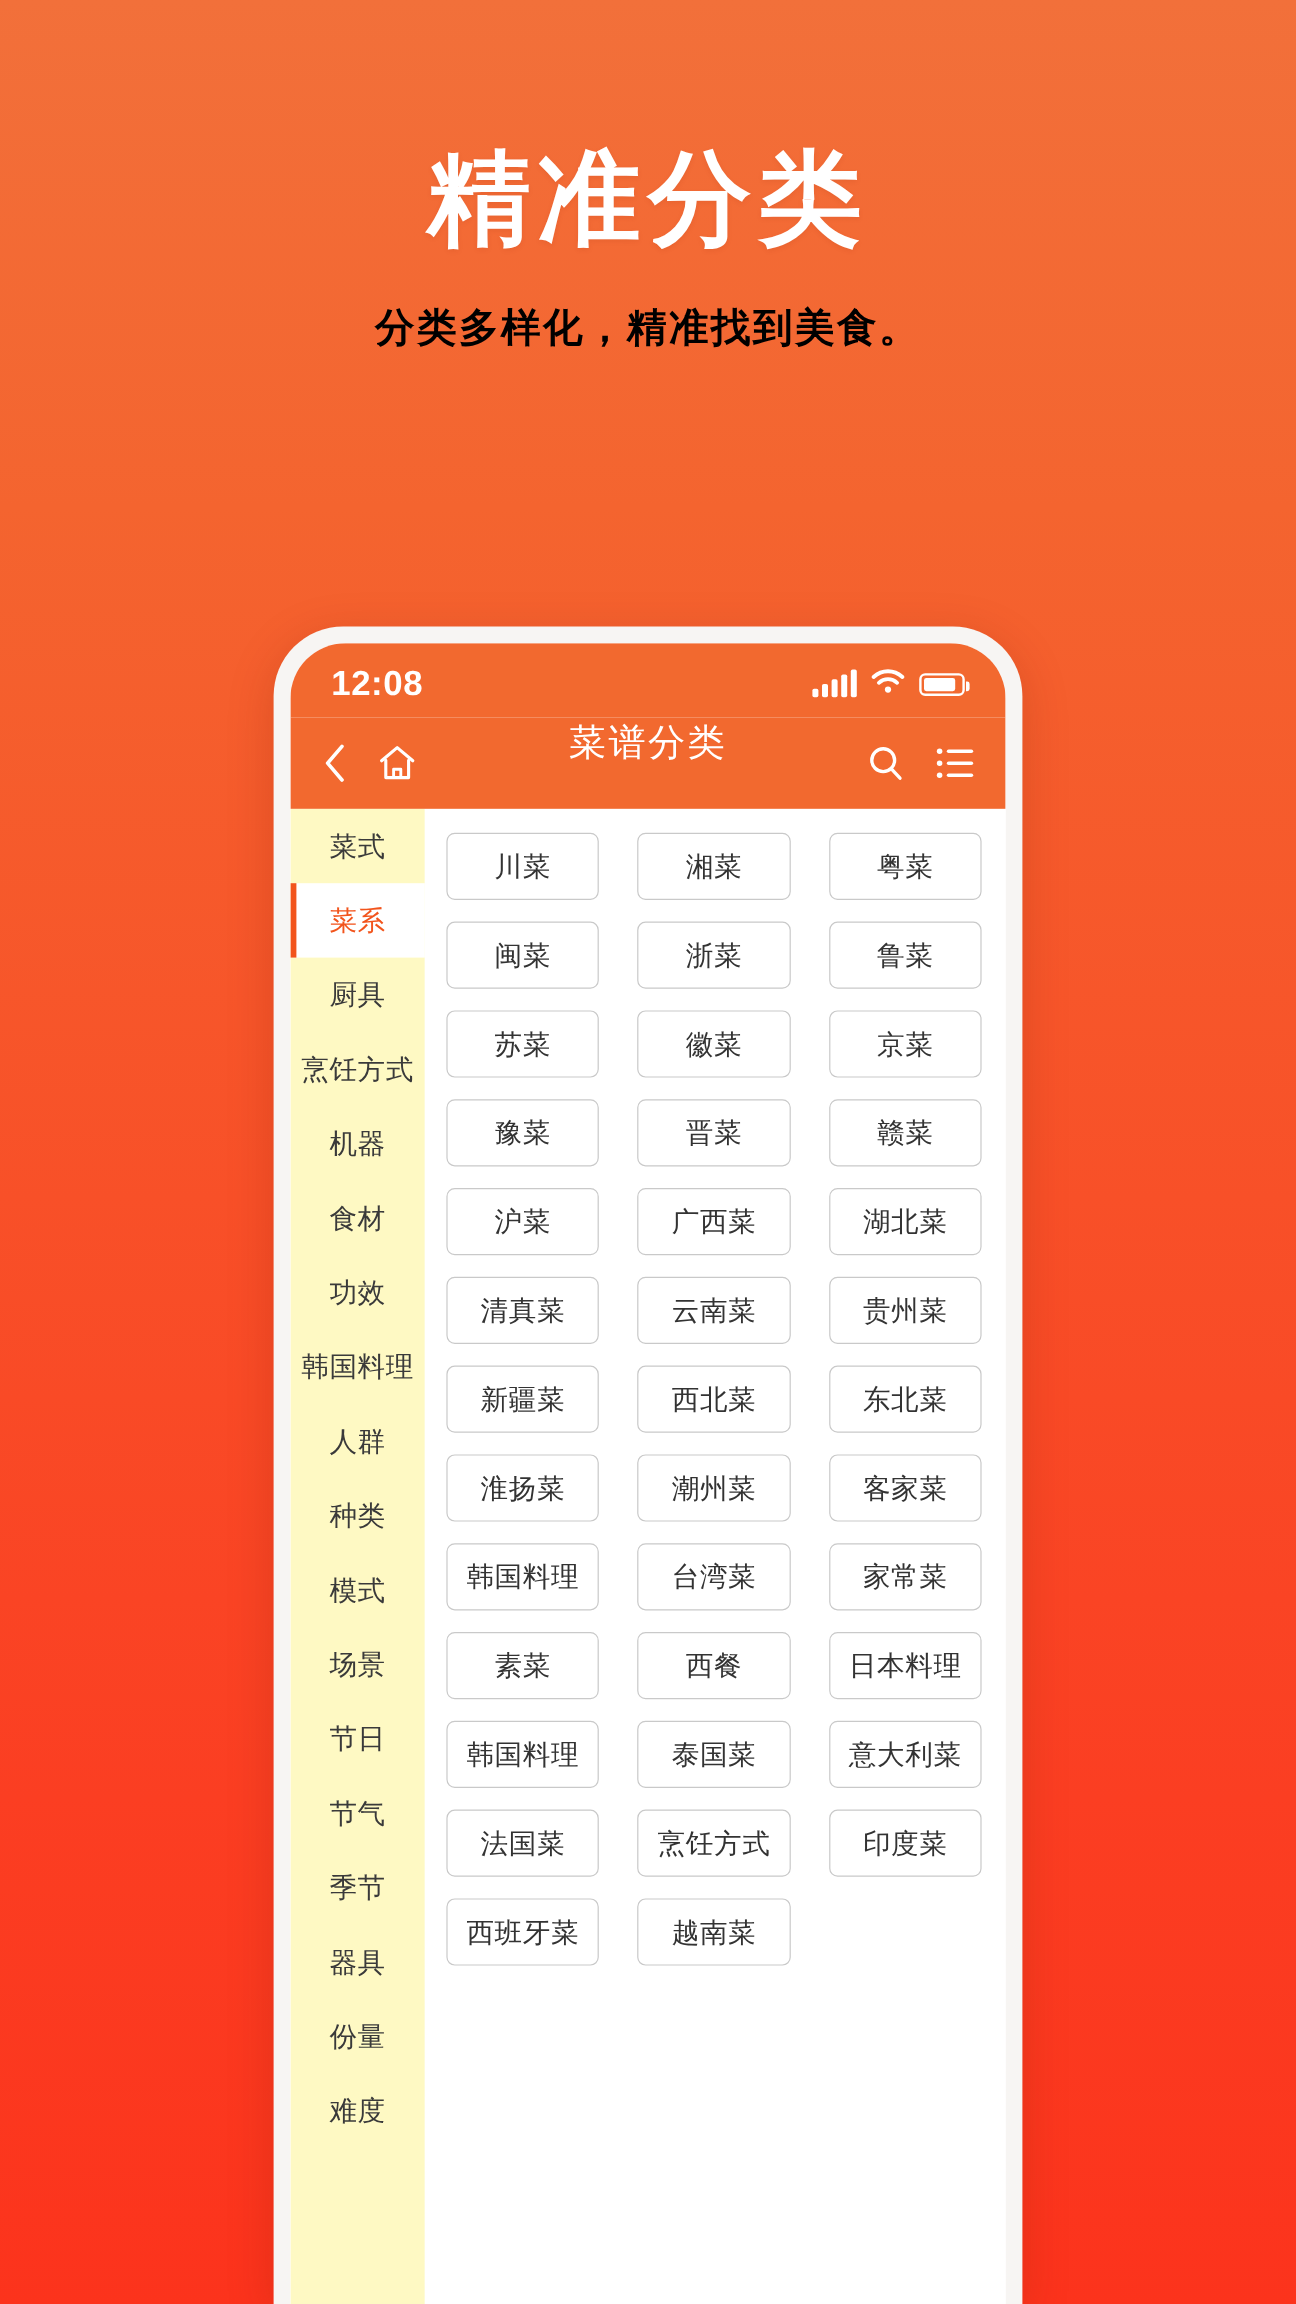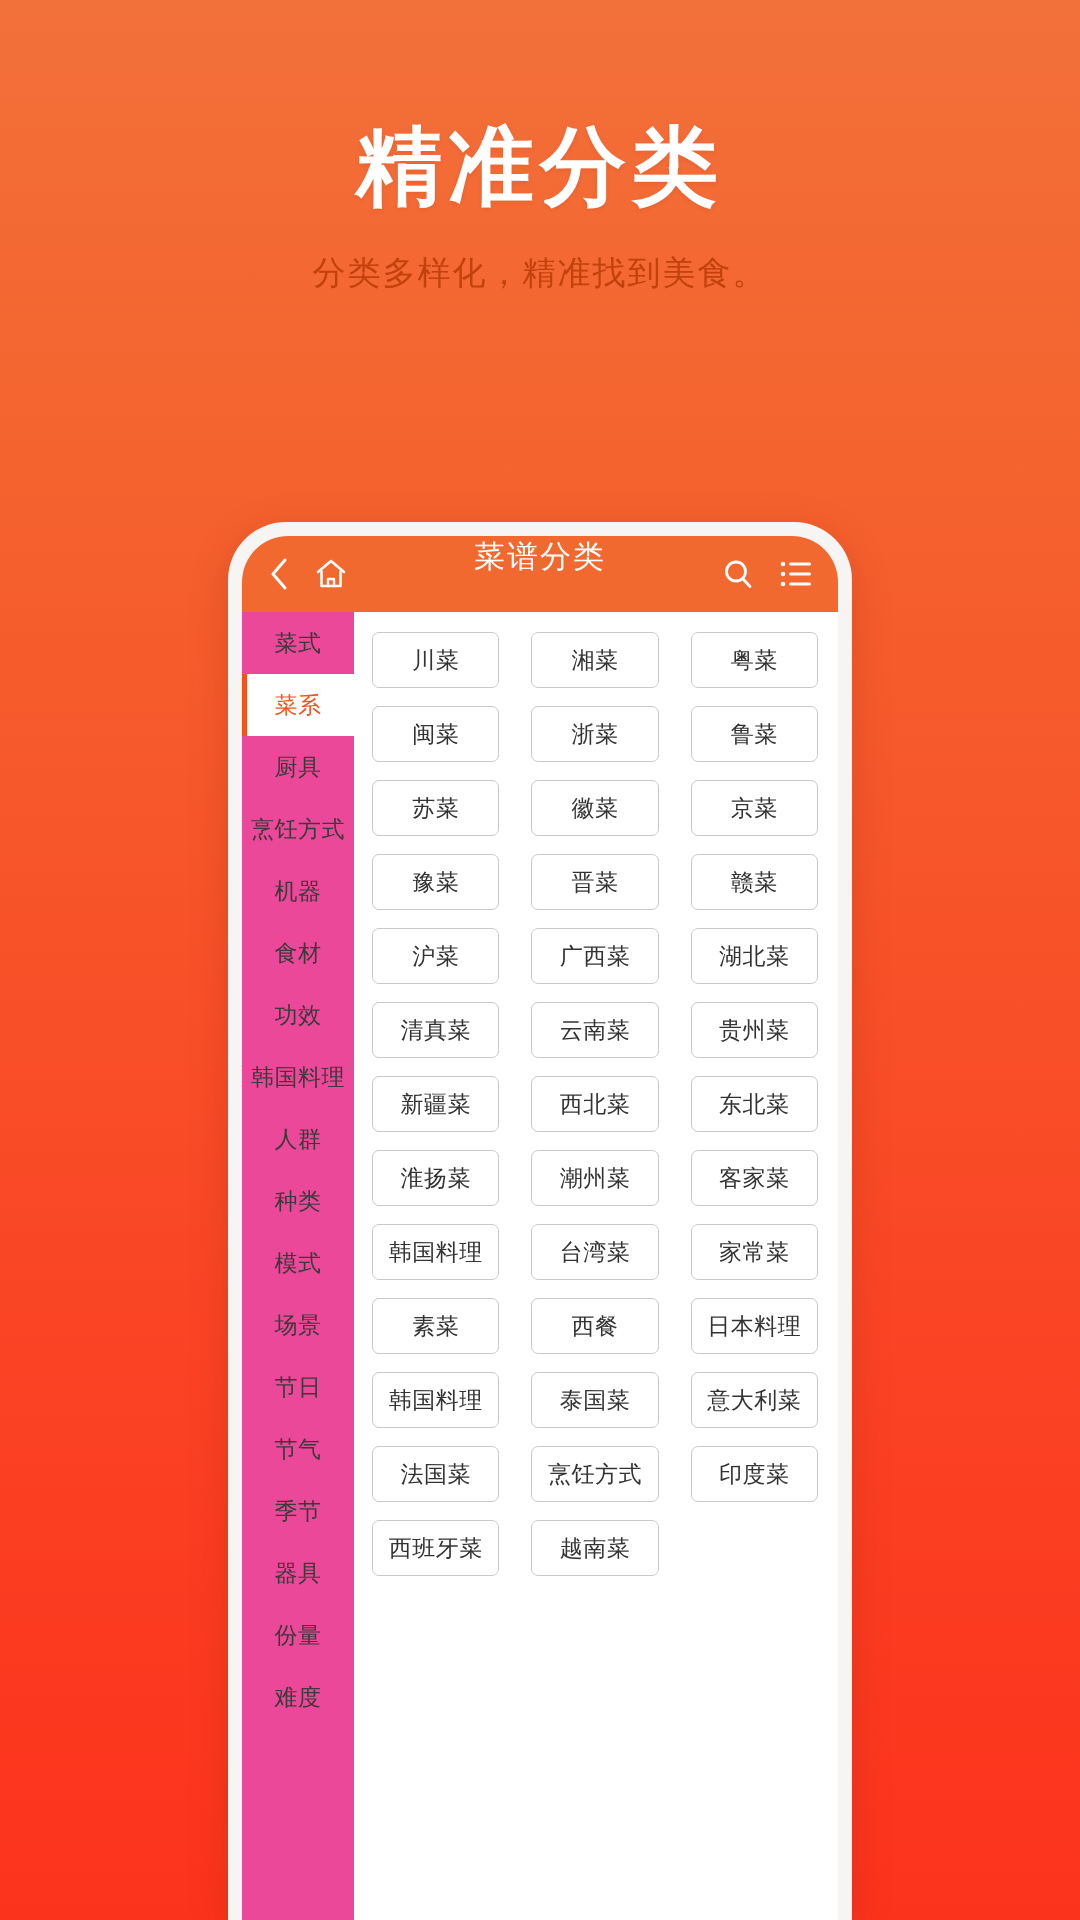--- a/index.html
+++ b/index.html
@@ -23,23 +23,23 @@
     font-size: 86px;
     font-weight: bold;
     letter-spacing: 6px;
     line-height: 1.08;
     color: #ffffff;
     text-shadow: 0 2px 4px rgba(150,40,10,0.10);
   }
   .promo-sub {
     margin-top: 38px;
     font-size: 33px;
-    font-weight: normal;
+    font-weight: bold;
     letter-spacing: 2px;
-    color: #c2410c;
+    color: #000000;
   }
 
   
   .phone-frame {
     position: absolute;
     left: 228px;
     top: 522px;
     width: 624px;
     height: 1398px;
     background: #F7F5F3;
@@ -107,21 +107,21 @@
     position: absolute; left: 0; right: 0; text-align: center;
     font-size: 31px; letter-spacing: 2px; color: #fff; z-index: 1;
   }
   .icon-btn { display: flex; align-items: center; justify-content: center; cursor: pointer; }
 
   
   .app-body { display: flex; flex: 1 1 auto; min-height: 0; background: #fff; }
 
   .sidebar {
     width: 112px;
-    background: #ec4899;
+    background: #fef9c3;
     flex: 0 0 112px;
     padding-top: 0;
   }
   .side-item {
     height: 62px;
     display: flex; align-items: center; justify-content: center;
     font-size: 23px;
     color: #3A3A3A;
     position: relative;
     letter-spacing: 0.5px;
@@ -163,20 +163,42 @@
 <body>
 
 <div class="promo">
   <div class="promo-title">精准分类</div>
   <div class="promo-sub">分类多样化，精准找到美食。</div>
 </div>
 
 <div class="phone-frame">
   <div class="phone-screen">
 
+    <div class="status-bar">
+      <div class="status-time">12:08</div>
+      <div class="status-icons">
+        <span class="signal">
+          <i></i>
+            <i></i>
+            <i></i>
+            <i></i>
+            <i></i>
+        </span>
+        <span>
+          <svg width="28" height="22" viewBox="0 0 28 22" fill="none">
+            <path d="M2 7.2C5.4 4.1 9.5 2.4 14 2.4s8.6 1.7 12 4.8" stroke="#fff" stroke-width="3.2" stroke-linecap="round"></path>
+            <path d="M6.4 12c2.1-1.9 4.7-3 7.6-3s5.5 1.1 7.6 3" stroke="#fff" stroke-width="3.2" stroke-linecap="round"></path>
+            <circle cx="14" cy="17.6" r="2.6" fill="#fff"></circle>
+          </svg>
+        </span>
+        <span class="battery">
+            <span></span>
+          </span>
+      </div>
+    </div>
 
     <div class="app-header">
       <div class="hdr-left">
         <span class="icon-btn">
           <svg width="22" height="34" viewBox="0 0 22 34" fill="none">
             <path d="M17 3L5 17l12 14" stroke="#fff" stroke-width="3" stroke-linecap="round" stroke-linejoin="round"></path>
           </svg>
         </span>
         <span class="icon-btn">
           <svg width="34" height="34" viewBox="0 0 34 34" fill="none">

